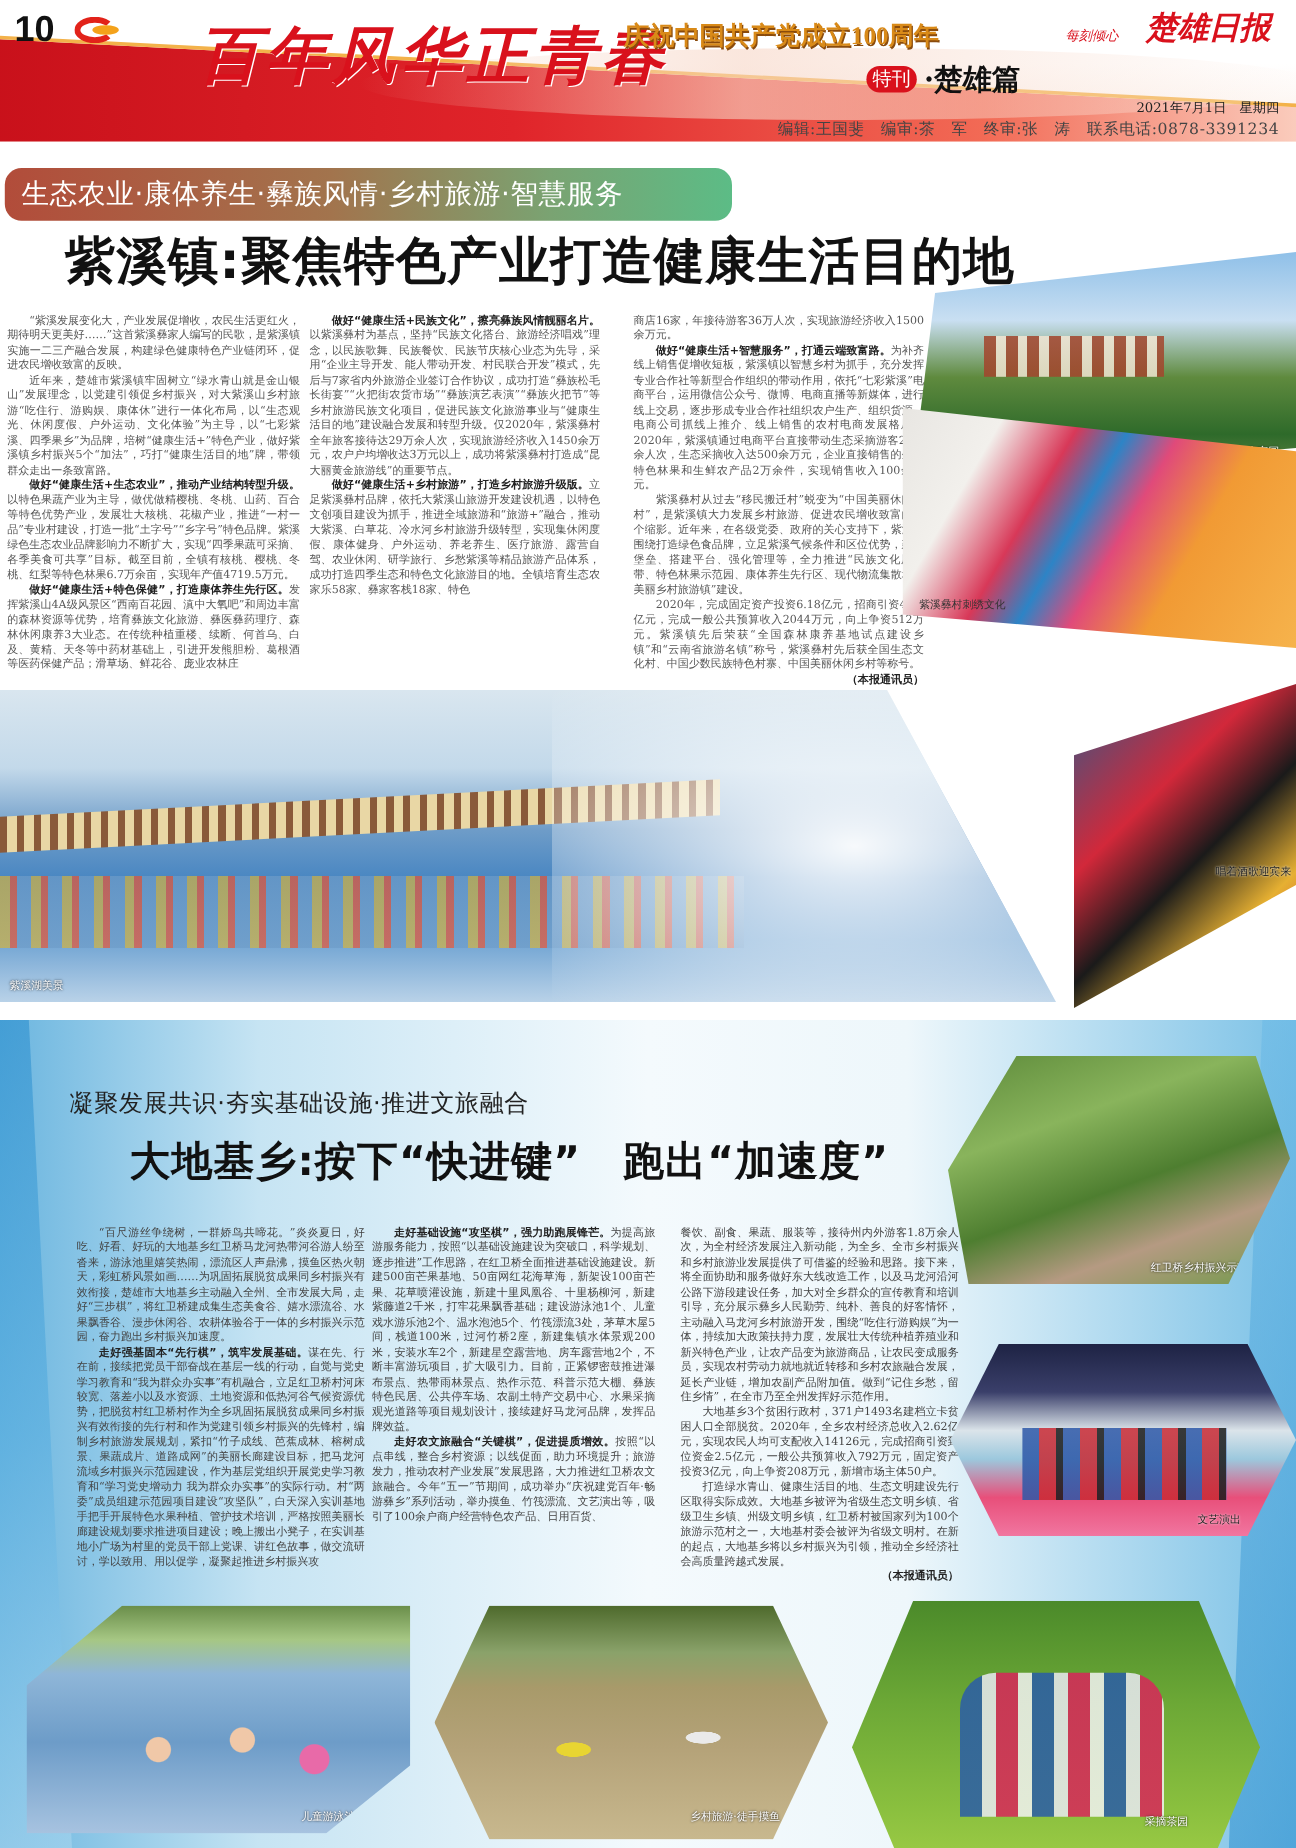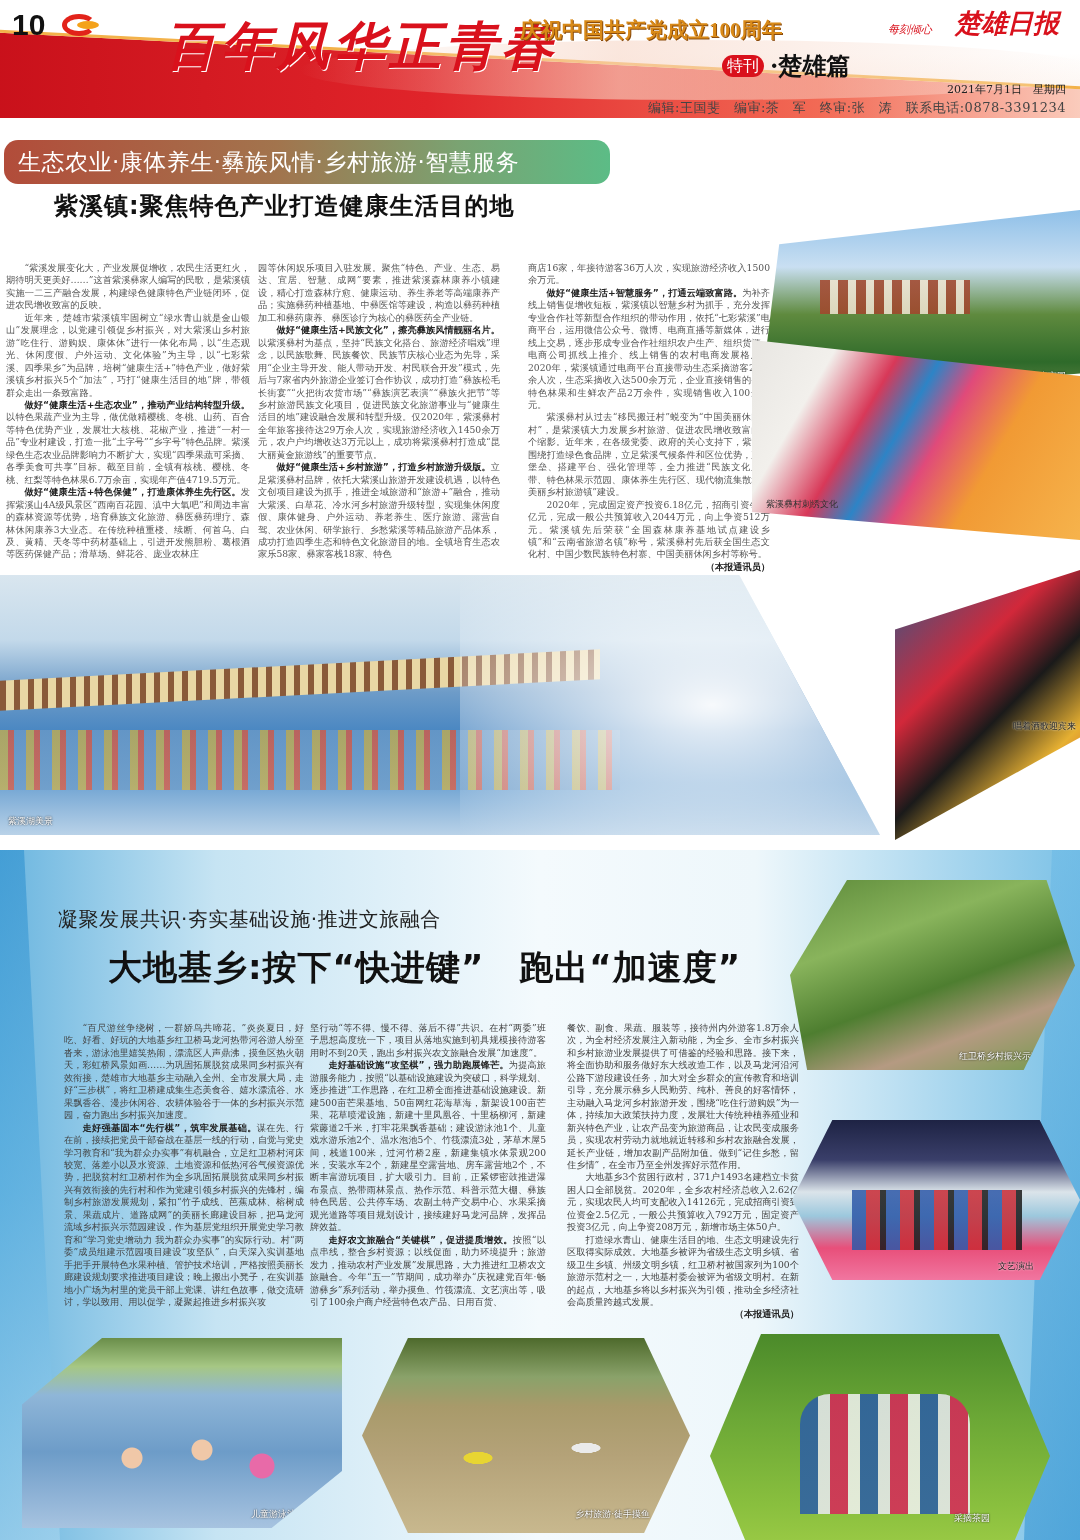--- a/index.html
+++ b/index.html
@@ -16,21 +16,21 @@
   .mh-subtitle { position: absolute; left: 520px; top: 16px; font-family: Liberation Serif, serif; font-size: 21px; font-weight: bold; color: #d98a18; text-shadow: 1px 1px 0 #8a4b0c; }
   .mh-paper-small { position: absolute; left: 888px; top: 22px; font-size: 11px; color: #d9111c; font-style: italic; }
   .mh-paper { position: absolute; left: 955px; top: 6px; font-size: 26px; font-weight: bold; color: #d9111c; font-style: italic; }
   .mh-special-badge { position: absolute; left: 722px; top: 55px; width: 42px; height: 22px; background: #d9111c; color: #fff; border-radius: 11px; font-size: 16px; text-align: center; line-height: 22px; font-family: "DejaVu Sans", sans-serif; }
   .mh-edition { position: absolute; left: 770px; top: 50px; font-size: 24px; font-weight: bold; color: #111; }
   .mh-date { position: absolute; right: 14px; top: 82px; font-size: 11px; color: #222; }
   .mh-editors { position: absolute; right: 14px; top: 99px; font-size: 13px; color: #444; letter-spacing: 0.5px; }
 
   
   .tagline-1 { position: absolute; left: 4px; top: 140px; width: 606px; height: 44px; border-radius: 14px; background: linear-gradient(90deg,#b24c3a 0%,#a2744d 45%,#7aa372 75%,#5cbc86 100%); color: #fff; font-family: "DejaVu Sans", sans-serif; font-size: 23px; line-height: 44px; padding-left: 14px; letter-spacing: 0.5px; }
-  .headline-1 { position: absolute; left: 54px; top: 190px; font-family: "DejaVu Sans", sans-serif; font-size: 24px; font-weight: bold; color: #111; letter-spacing: 1px; }
+  .headline-1 { position: absolute; left: 54px; top: 190px; font-family: "DejaVu Sans", sans-serif; font-size: 42px; font-weight: bold; color: #111; letter-spacing: 1px; }
 
   .col { position: absolute; font-size: 9.2px; line-height: 12.45px; color: #555; text-align: justify; }
   .col p { text-indent: 2em; }
   .col .sub { font-weight: bold; color: #222; font-family: "DejaVu Sans", sans-serif; }
   .col .credit { text-align: right; font-weight: bold; color: #222; font-family: "DejaVu Sans", sans-serif; text-indent: 0; }
   .s1c1 { left: 6px; top: 262px; width: 244px; }
   .s1c2 { left: 258px; top: 262px; width: 242px; }
   .s1c3 { left: 528px; top: 262px; width: 242px; }
 
   
@@ -88,21 +88,20 @@
   <div class="tagline-1">生态农业·康体养生·彝族风情·乡村旅游·智慧服务</div>
   <h1 class="headline-1">紫溪镇:聚焦特色产业打造健康生活目的地</h1>
 
   <div class="col s1c1">
       <p>“紫溪发展变化大，产业发展促增收，农民生活更红火，期待明天更美好……”这首紫溪彝家人编写的民歌，是紫溪镇实施一二三产融合发展，构建绿色健康特色产业链闭环，促进农民增收致富的反映。</p>
       <p>近年来，楚雄市紫溪镇牢固树立“绿水青山就是金山银山”发展理念，以党建引领促乡村振兴，对大紫溪山乡村旅游“吃住行、游购娱、康体休”进行一体化布局，以“生态观光、休闲度假、户外运动、文化体验”为主导，以“七彩紫溪、四季果乡”为品牌，培树“健康生活+”特色产业，做好紫溪镇乡村振兴5个“加法”，巧打“健康生活目的地”牌，带领群众走出一条致富路。</p>
       <p><span class="sub">做好“健康生活+生态农业”，推动产业结构转型升级。</span>以特色果蔬产业为主导，做优做精樱桃、冬桃、山药、百合等特色优势产业，发展壮大核桃、花椒产业，推进“一村一品”专业村建设，打造一批“土字号”“乡字号”特色品牌。紫溪绿色生态农业品牌影响力不断扩大，实现“四季果蔬可采摘、各季美食可共享”目标。截至目前，全镇有核桃、樱桃、冬桃、红梨等特色林果6.7万余亩，实现年产值4719.5万元。</p>
       <p><span class="sub">做好“健康生活+特色保健”，打造康体养生先行区。</span>发挥紫溪山4A级风景区“西南百花园、滇中大氧吧”和周边丰富的森林资源等优势，培育彝族文化旅游、彝医彝药理疗、森林休闲康养3大业态。在传统种植重楼、续断、何首乌、白及、黄精、天冬等中药材基础上，引进开发熊胆粉、葛根酒等医药保健产品；滑草场、鲜花谷、庞业农林庄</p>
     </div>
   <div class="col s1c2">
-      <p style="text-indent: 0px;">园等休闲娱乐项目入驻发展。聚焦“特色、产业、生态、易达、宜居、智慧、成网”要素，推进紫溪森林康养小镇建设，精心打造森林疗愈、健康运动、养生养老等高端康养产品；实施彝药种植基地、中彝医馆等建设，构造以彝药种植加工和彝药康养、彝医诊疗为核心的彝医药全产业链。</p>
       <p><span class="sub">做好“健康生活+民族文化”，擦亮彝族风情靓丽名片。</span>以紫溪彝村为基点，坚持“民族文化搭台、旅游经济唱戏”理念，以民族歌舞、民族餐饮、民族节庆核心业态为先导，采用“企业主导开发、能人带动开发、村民联合开发”模式，先后与7家省内外旅游企业签订合作协议，成功打造“彝族松毛长街宴”“火把街农货市场”“彝族演艺表演”“彝族火把节”等乡村旅游民族文化项目，促进民族文化旅游事业与“健康生活目的地”建设融合发展和转型升级。仅2020年，紫溪彝村全年旅客接待达29万余人次，实现旅游经济收入1450余万元，农户户均增收达3万元以上，成功将紫溪彝村打造成“昆大丽黄金旅游线”的重要节点。</p>
       <p><span class="sub">做好“健康生活+乡村旅游”，打造乡村旅游升级版。</span>立足紫溪彝村品牌，依托大紫溪山旅游开发建设机遇，以特色文创项目建设为抓手，推进全域旅游和“旅游+”融合，推动大紫溪、白草花、冷水河乡村旅游升级转型，实现集休闲度假、康体健身、户外运动、养老养生、医疗旅游、露营自驾、农业休闲、研学旅行、乡愁紫溪等精品旅游产品体系，成功打造四季生态和特色文化旅游目的地。全镇培育生态农家乐58家、彝家客栈18家、特色</p>
     </div>
   <div class="col s1c3">
       <p style="text-indent: 0px;">商店16家，年接待游客36万人次，实现旅游经济收入1500余万元。</p>
       <p><span class="sub">做好“健康生活+智慧服务”，打通云端致富路。</span>为补齐线上销售促增收短板，紫溪镇以智慧乡村为抓手，充分发挥专业合作社等新型合作组织的带动作用，依托“七彩紫溪”电商平台，运用微信公众号、微博、电商直播等新媒体，进行线上交易，逐步形成专业合作社组织农户生产、组织货源，电商公司抓线上推介、线上销售的农村电商发展格局。2020年，紫溪镇通过电商平台直接带动生态采摘游客20万余人次，生态采摘收入达500余万元，企业直接销售的生态特色林果和生鲜农产品2万余件，实现销售收入100余万元。</p>
       <p>紫溪彝村从过去“移民搬迁村”蜕变为“中国美丽休闲乡村”，是紫溪镇大力发展乡村旅游、促进农民增收致富的一个缩影。近年来，在各级党委、政府的关心支持下，紫溪镇围绕打造绿色食品牌，立足紫溪气候条件和区位优势，建强堡垒、搭建平台、强化管理等，全力推进“民族文化展示带、特色林果示范园、康体养生先行区、现代物流集散地、美丽乡村旅游镇”建设。</p>
       <p>2020年，完成固定资产投资6.18亿元，招商引资4.65亿元，完成一般公共预算收入2044万元，向上争资512万元。紫溪镇先后荣获“全国森林康养基地试点建设乡镇”和“云南省旅游名镇”称号，紫溪彝村先后获全国生态文化村、中国少数民族特色村寨、中国美丽休闲乡村等称号。</p>
       <p class="credit">（本报通讯员）</p>
     </div>
@@ -132,21 +131,20 @@
 
 <section>
   <div class="tagline-2">凝聚发展共识·夯实基础设施·推进文旅融合</div>
   <h1 class="headline-2">大地基乡:按下“快进键”　跑出“加速度”</h1>
 
   <div class="col s2c1">
       <p>“百尺游丝争绕树，一群娇鸟共啼花。”炎炎夏日，好吃、好看、好玩的大地基乡红卫桥马龙河热带河谷游人纷至沓来，游泳池里嬉笑热闹，漂流区人声鼎沸，摸鱼区热火朝天，彩虹桥风景如画……为巩固拓展脱贫成果同乡村振兴有效衔接，楚雄市大地基乡主动融入全州、全市发展大局，走好“三步棋”，将红卫桥建成集生态美食谷、嬉水漂流谷、水果飘香谷、漫步休闲谷、农耕体验谷于一体的乡村振兴示范园，奋力跑出乡村振兴加速度。</p>
       <p><span class="sub">走好强基固本“先行棋”，筑牢发展基础。</span>谋在先、行在前，接续把党员干部奋战在基层一线的行动，自觉与党史学习教育和“我为群众办实事”有机融合，立足红卫桥村河床较宽、落差小以及水资源、土地资源和低热河谷气候资源优势，把脱贫村红卫桥村作为全乡巩固拓展脱贫成果同乡村振兴有效衔接的先行村和作为党建引领乡村振兴的先锋村，编制乡村旅游发展规划，紧扣“竹子成线、芭蕉成林、榕树成景、果蔬成片、道路成网”的美丽长廊建设目标，把马龙河流域乡村振兴示范园建设，作为基层党组织开展党史学习教育和“学习党史增动力 我为群众办实事”的实际行动。村“两委”成员组建示范园项目建设“攻坚队”，白天深入实训基地手把手开展特色水果种植、管护技术培训，严格按照美丽长廊建设规划要求推进项目建设；晚上搬出小凳子，在实训基地小广场为村里的党员干部上党课、讲红色故事，做交流研讨，学以致用、用以促学，凝聚起推进乡村振兴攻</p>
     </div>
   <div class="col s2c2">
-      <p style="text-indent: 0px;">坚行动“等不得、慢不得、落后不得”共识。在村“两委”班子思想高度统一下，项目从落地实施到初具规模接待游客用时不到20天，跑出乡村振兴农文旅融合发展“加速度”。</p>
       <p><span class="sub">走好基础设施“攻坚棋”，强力助跑展锋芒。</span>为提高旅游服务能力，按照“以基础设施建设为突破口，科学规划、逐步推进”工作思路，在红卫桥全面推进基础设施建设。新建500亩芒果基地、50亩网红花海草海，新架设100亩芒果、花草喷灌设施，新建十里凤凰谷、十里杨柳河，新建紫藤道2千米，打牢花果飘香基础；建设游泳池1个、儿童戏水游乐池2个、温水泡池5个、竹筏漂流3处，茅草木屋5间，栈道100米，过河竹桥2座，新建集镇水体景观200米，安装水车2个，新建星空露营地、房车露营地2个，不断丰富游玩项目，扩大吸引力。目前，正紧锣密鼓推进瀑布景点、热带雨林景点、热作示范、科普示范大棚、彝族特色民居、公共停车场、农副土特产交易中心、水果采摘观光道路等项目规划设计，接续建好马龙河品牌，发挥品牌效益。</p>
       <p><span class="sub">走好农文旅融合“关键棋”，促进提质增效。</span>按照“以点串线，整合乡村资源；以线促面，助力环境提升；旅游发力，推动农村产业发展”发展思路，大力推进红卫桥农文旅融合。今年“五一”节期间，成功举办“庆祝建党百年·畅游彝乡”系列活动，举办摸鱼、竹筏漂流、文艺演出等，吸引了100余户商户经营特色农产品、日用百货、</p>
     </div>
   <div class="col s2c3">
       <p style="text-indent: 0px;">餐饮、副食、果蔬、服装等，接待州内外游客1.8万余人次，为全村经济发展注入新动能，为全乡、全市乡村振兴和乡村旅游业发展提供了可借鉴的经验和思路。接下来，将全面协助和服务做好东大线改造工作，以及马龙河沿河公路下游段建设任务，加大对全乡群众的宣传教育和培训引导，充分展示彝乡人民勤劳、纯朴、善良的好客情怀，主动融入马龙河乡村旅游开发，围绕“吃住行游购娱”为一体，持续加大政策扶持力度，发展壮大传统种植养殖业和新兴特色产业，让农产品变为旅游商品，让农民变成服务员，实现农村劳动力就地就近转移和乡村农旅融合发展，延长产业链，增加农副产品附加值。做到“记住乡愁，留住乡情”，在全市乃至全州发挥好示范作用。</p>
       <p>大地基乡3个贫困行政村，371户1493名建档立卡贫困人口全部脱贫。2020年，全乡农村经济总收入2.62亿元，实现农民人均可支配收入14126元，完成招商引资到位资金2.5亿元，一般公共预算收入792万元，固定资产投资3亿元，向上争资208万元，新增市场主体50户。</p>
       <p>打造绿水青山、健康生活目的地、生态文明建设先行区取得实际成效。大地基乡被评为省级生态文明乡镇、省级卫生乡镇、州级文明乡镇，红卫桥村被国家列为100个旅游示范村之一，大地基村委会被评为省级文明村。在新的起点，大地基乡将以乡村振兴为引领，推动全乡经济社会高质量跨越式发展。</p>
       <p class="credit">（本报通讯员）</p>
     </div>
 

